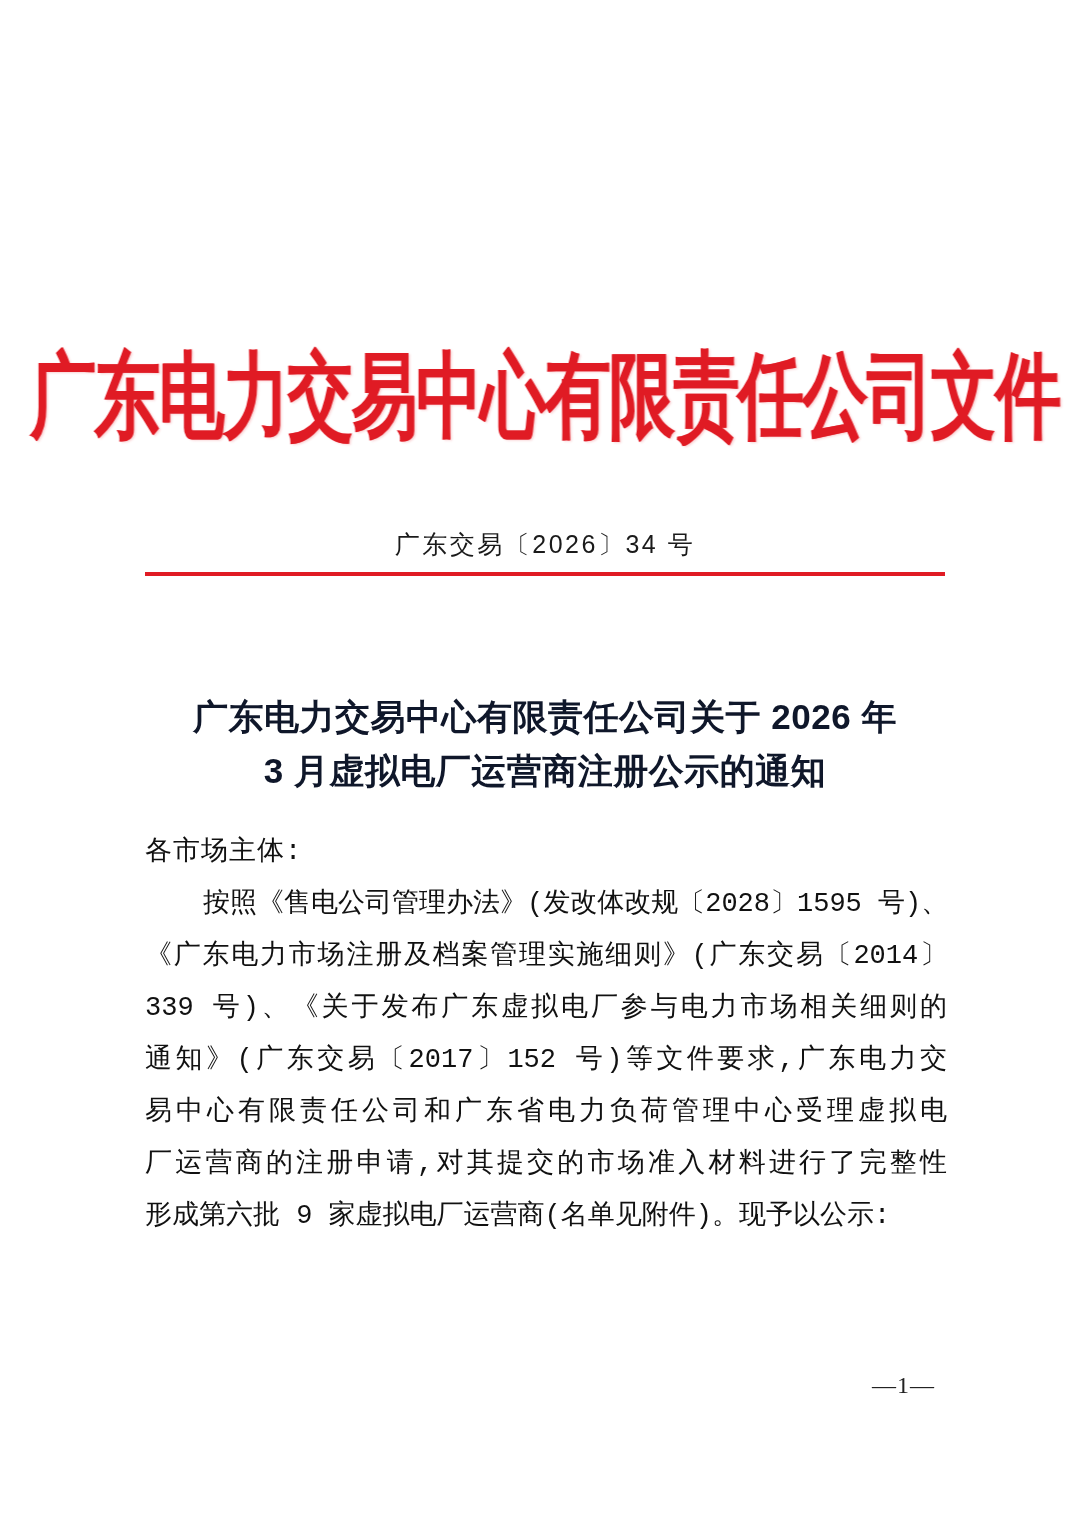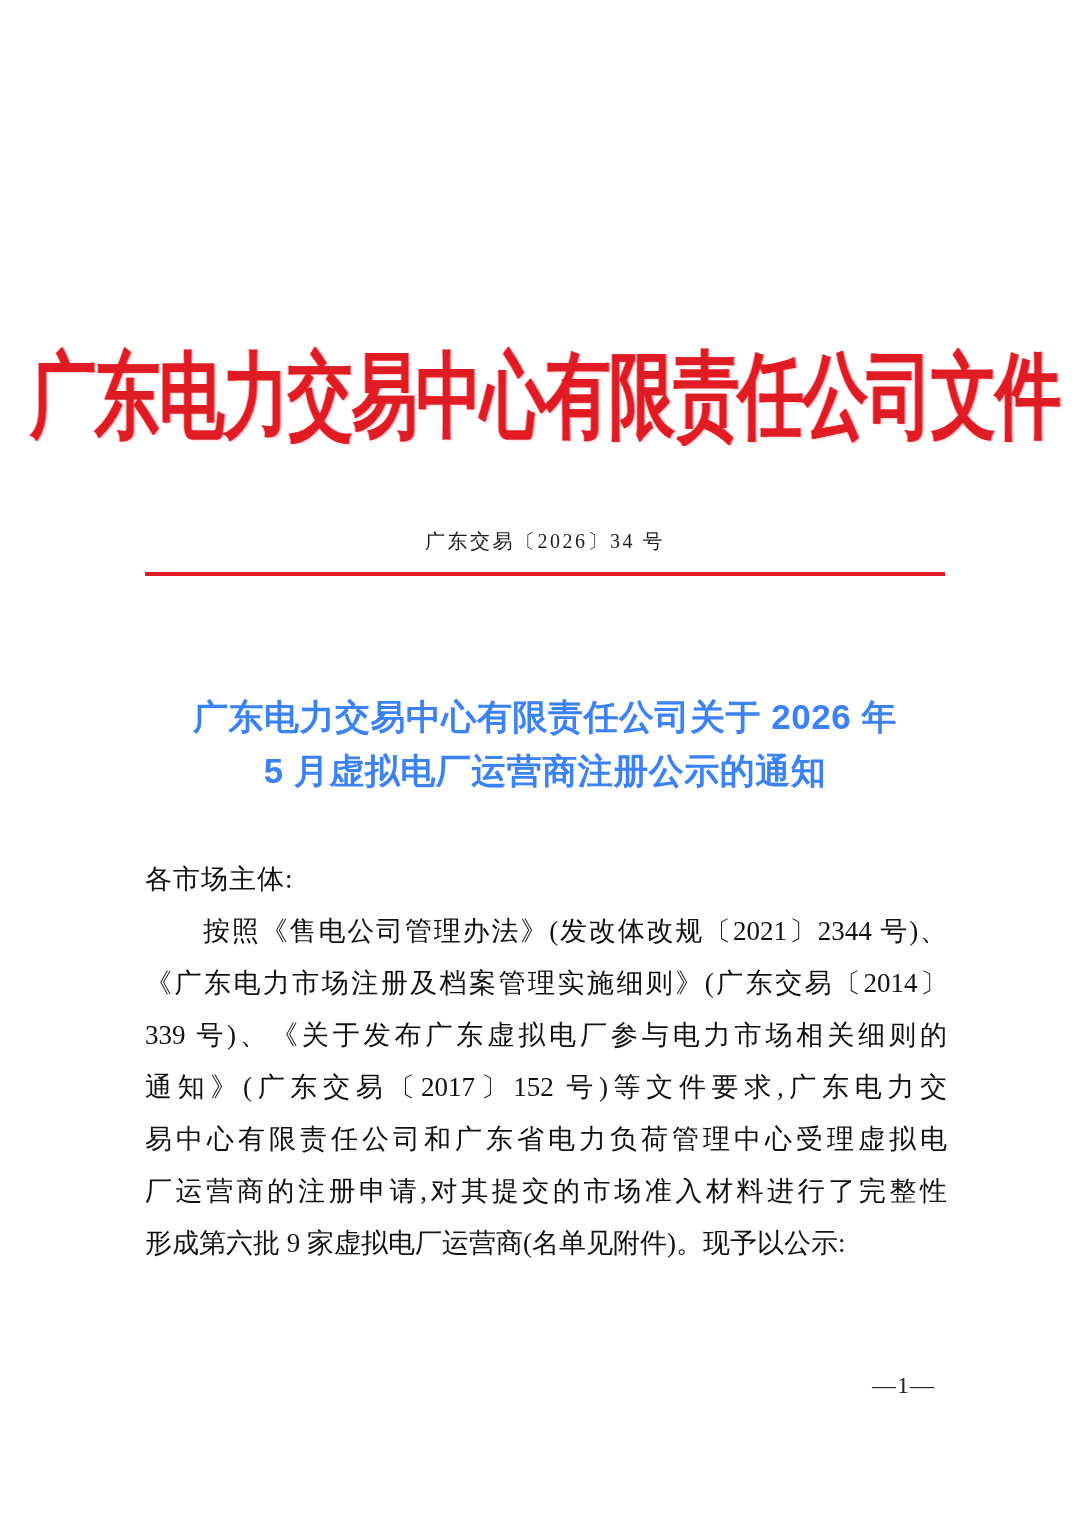--- a/index.html
+++ b/index.html
@@ -53,22 +53,22 @@
        2px 1px 2px rgba(224,27,36,0.20);
   }
 
   
   .doc-number {
     position: absolute;
     left: 145px;
     top: 528px;
     width: 800px;
     text-align: center;
-    font-family: Liberation Serif, serif;
-    font-size: 20px;
+    font-family: Liberation Sans, sans-serif;
+    font-size: 25px;
     letter-spacing: 2.5px;
     color: #1a1a1a;
   }
 
   
   .red-rule {
     position: absolute;
     left: 145px;
     top: 572px;
     width: 800px;
@@ -80,36 +80,36 @@
   .doc-title {
     position: absolute;
     left: 145px;
     top: 690px;
     width: 800px;
     text-align: center;
     font-family: "Liberation Sans", "DejaVu Sans", sans-serif;
     font-weight: 700;
     font-size: 35px;
     line-height: 54px;
-    color: #3b82f6;
+    color: #0f172a;
     letter-spacing: 0.5px;
   }
   .doc-title .title-line {
     display: block;
     white-space: nowrap;
   }
 
   
   .body-block {
     position: absolute;
     left: 145px;
-    top: 853px;
+    top: 826px;
     width: 802px;
     color: #111111;
-    font-family: Liberation Serif, serif;
+    font-family: Liberation Mono, monospace;
     font-size: 27px;
     line-height: 52px;
   }
   .salutation {
     display: block;
     letter-spacing: 1px;
   }
   .para {
     display: block;
     margin-top: 0;
@@ -150,27 +150,27 @@
   <div class="masthead">
     <div class="masthead-title">广东电力交易中心有限责任公司文件</div>
   </div>
 
   <div class="doc-number">广东交易〔2026〕34 号</div>
 
   <div class="red-rule"></div>
 
   <div class="doc-title">
     <span class="title-line">广东电力交易中心有限责任公司关于 2026 年</span>
-    <span class="title-line">5 月虚拟电厂运营商注册公示的通知</span>
+    <span class="title-line">3 月虚拟电厂运营商注册公示的通知</span>
   </div>
 
   <div class="body-block">
     <span class="salutation">各市场主体:</span>
     <span class="para">
-      <span class="bline first">按照《售电公司管理办法》(发改体改规〔2021〕2344 号)、</span>
+      <span class="bline first">按照《售电公司管理办法》(发改体改规〔2028〕1595 号)、</span>
       <span class="bline">《广东电力市场注册及档案管理实施细则》(广东交易〔2014〕</span>
       <span class="bline">339 号)、《关于发布广东虚拟电厂参与电力市场相关细则的</span>
       <span class="bline">通知》(广东交易〔2017〕152 号)等文件要求,广东电力交</span>
       <span class="bline">易中心有限责任公司和广东省电力负荷管理中心受理虚拟电</span>
       <span class="bline">厂运营商的注册申请,对其提交的市场准入材料进行了完整性</span>
       <span class="bline last">形成第六批 9 家虚拟电厂运营商(名单见附件)。现予以公示:</span>
     </span>
   </div>
 
   <div class="page-number">—1—</div>

